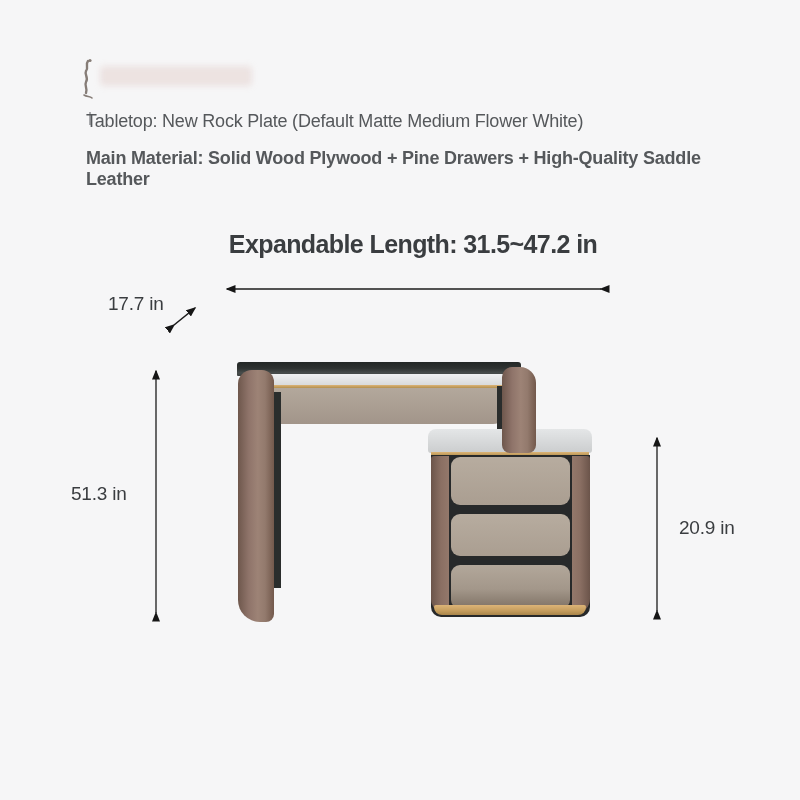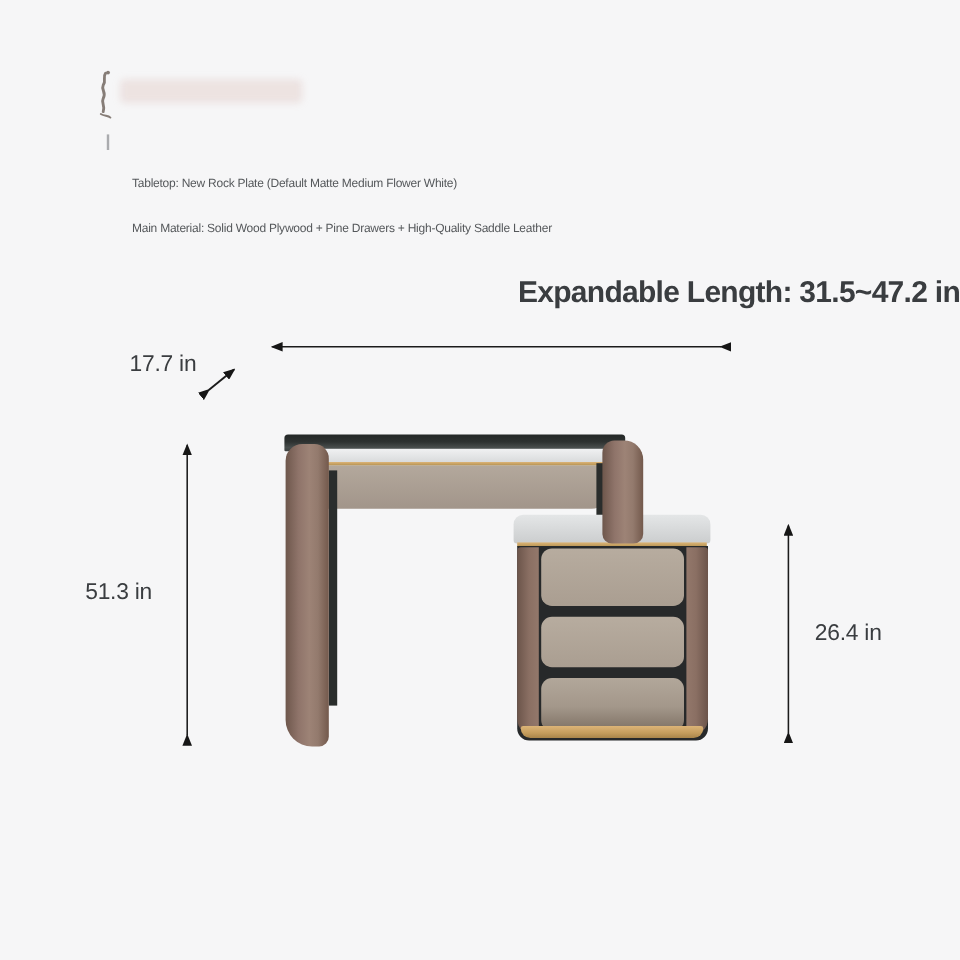--- a/index.html
+++ b/index.html
@@ -16,36 +16,35 @@
   
   .wm-squiggle{left:80px;top:58px;width:16px;height:44px;opacity:.8;}
   .wm-blur{
     left:100px;top:66px;width:152px;height:20px;
     background:rgba(203,158,148,.22);
     border-radius:4px;filter:blur(3px);
   }
 
   
   .spec-line{
-    left:110px;width:620px;
-    font-size:10px;letter-spacing:-.2px;
+    left:86px;width:620px;
+    font-size:18px;letter-spacing:-.2px;
     color:#55585b;
-    margin-top:37px;
   }
   .spec-1{top:111px;}
-  .spec-2{top:148px;}
+  .spec-2{top:148px;font-weight:bold;}
   .cursor-artifact{
     left:89px;top:112px;width:2px;height:13px;
     background:#8a8c8e;opacity:.7;
   }
 
   
   .heading{
     left:0;top:230px;width:800px;
-    text-align:right;
+    text-align:center;
     padding-left:26px;box-sizing:border-box;
     font-size:25px;font-weight:600;letter-spacing:-.6px;
     color:#3a3d40;
   }
 
   
   .dim-label{
     font-size:19px;color:#3a3d40;letter-spacing:-.2px;
     white-space:nowrap;
   }
@@ -160,21 +159,21 @@
     </marker>
   </defs>
   <line x1="227" y1="289" x2="601" y2="289" stroke="#1b1b1b" stroke-width="1.3" marker-start="url(#ah)" marker-end="url(#ah)" transform="rotate(180 414 289)"></line>
   <line x1="156" y1="613" x2="156" y2="371" stroke="#1b1b1b" stroke-width="1.3" marker-start="url(#ah)" marker-end="url(#ah)"></line>
   <line x1="657" y1="611" x2="657" y2="438" stroke="#1b1b1b" stroke-width="1.3" marker-start="url(#ah)" marker-end="url(#ah)"></line>
   <line x1="174" y1="325" x2="195" y2="308" stroke="#1b1b1b" stroke-width="1.6" marker-start="url(#ah)" marker-end="url(#ah)"></line>
 </svg>
 
 <div class="abs dim-label dim-depth">17.7 in</div>
 <div class="abs dim-label dim-height">51.3 in</div>
-<div class="abs dim-label dim-cab">26.4 in</div>
+<div class="abs dim-label dim-cab">20.9 in</div>
 
 <div>
   <div class="abs top-frame"></div>
   <div class="abs top-surface"></div>
   <div class="abs gold-line"></div>
   <div class="abs apron"></div>
   <div class="abs back-strip strip-left"></div>
   <div class="abs back-strip strip-right"></div>
   <div class="abs leg leg-left"></div>
 

